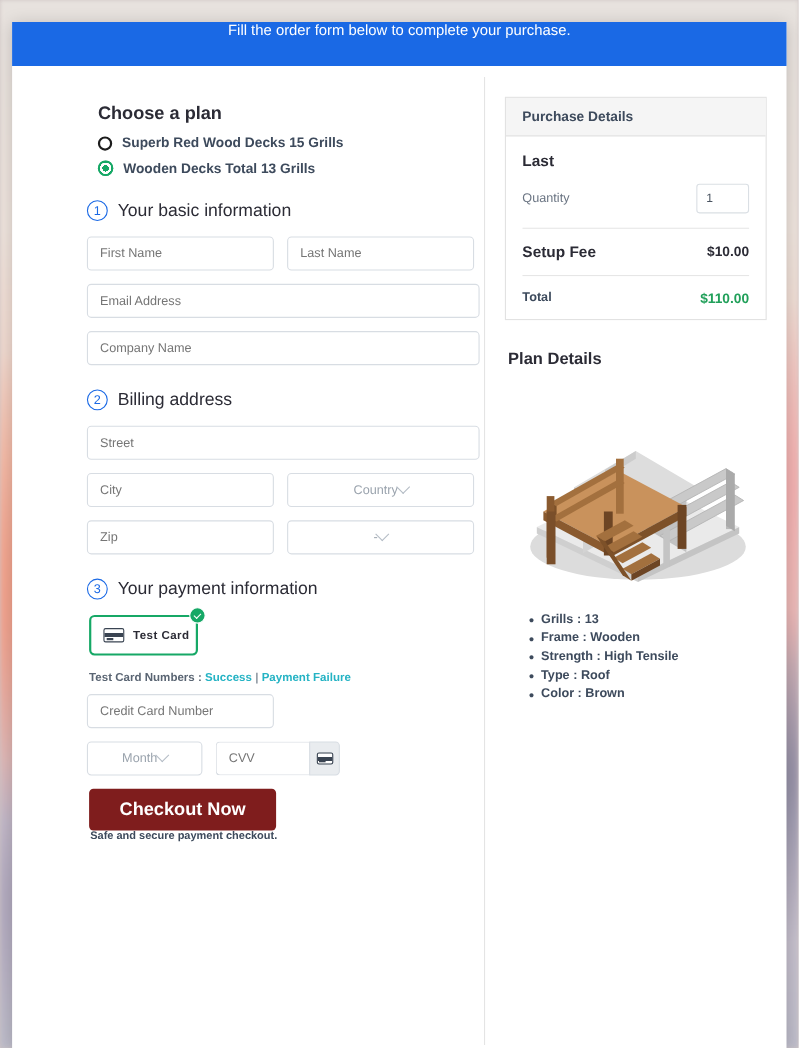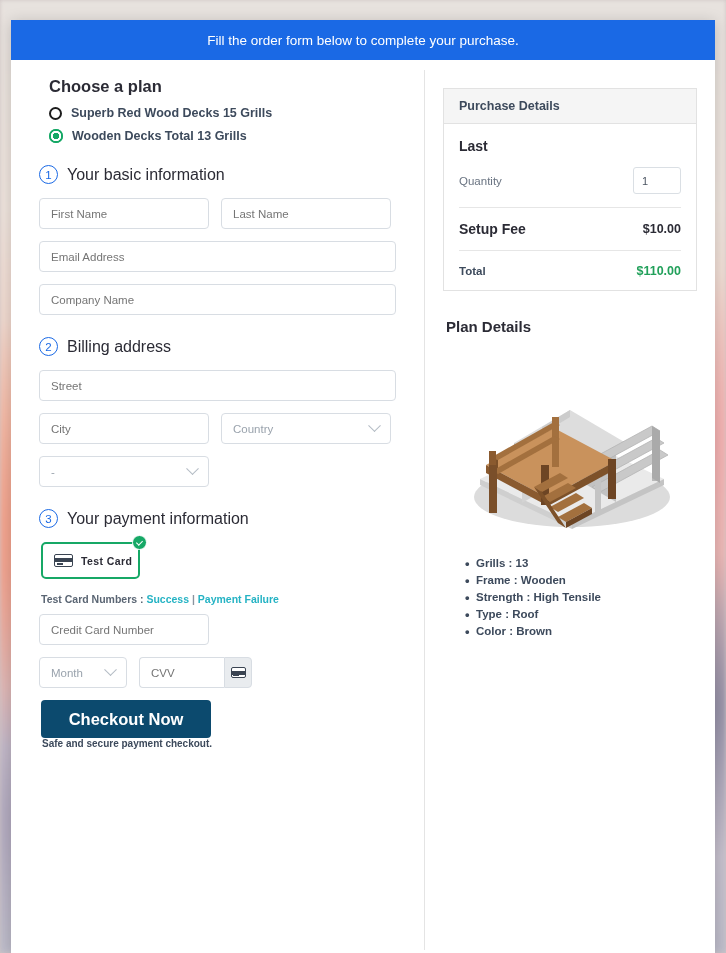--- a/index.html
+++ b/index.html
@@ -30,27 +30,27 @@
     left: 11px; top: 20px;
     width: 704px; height: 933px;
     background: #ffffff;
     box-shadow: 0 2px 14px rgba(0,0,0,0.18);
   }
 
   #banner {
     height: 40px;
     background: #1a69e5;
     color: #ffffff;
-    display: flex; align-items: center; justify-content: center;
+    display: flex; align-items: flex-start; justify-content: center;
     font-size: 13.5px;
   }
 
   #columns { display: flex; height: 893px; }
 
-  #left-col { width: 413px; padding: 17px 0 0 28px; position: relative; }
+  #left-col { width: 413px; padding: 34px 0 0 28px; position: relative; margin-left: 40px; }
   #divider { width: 1px; background: #e4e4e4; margin-top: 10px; height: 880px; }
   #right-col { width: 290px; padding: 28px 18px 0 18px; }
 
   
   .h-plan {
     font-size: 16.5px; font-weight: bold; color: #2b2b35;
     margin: 0 0 10px 10px;
   }
   .section-head {
     display: flex; align-items: center; gap: 9px;
@@ -84,21 +84,21 @@
   
   .row { display: flex; gap: 12px; margin-bottom: 12px; }
   .fld {
     height: 31px; border: 1px solid #d8dde3; border-radius: 4px;
     background: #fff; font-size: 11.5px; color: #9aa3ad;
     display: flex; align-items: center; padding: 0 11px;
     font-family: "Liberation Sans", sans-serif;
   }
   .fld.w-half { width: 170px; }
   .fld.w-full { width: 357px; }
-  .sel { justify-content: space-between; }
+  .sel { justify-content: center; }
   .chev {
     width: 9px; height: 9px; border-right: 1.4px solid #b4bcc5;
     border-bottom: 1.4px solid #b4bcc5; transform: rotate(45deg) translate(-2px,-2px);
     flex: 0 0 auto;
   }
 
   
   #card-tile-wrap { position: relative; width: 99px; margin: 4px 0 0 2px; text-align: right; }
   #card-tile {
     width: 99px; height: 37px; border: 2px solid #16a866; border-radius: 5px;
@@ -136,21 +136,21 @@
   .cvv-btn {
     width: 28px; height: 31px; border: 1px solid #d8dde3; border-radius: 0 4px 4px 0;
     background: #e9ecef; display: flex; align-items: center; justify-content: center;
   }
   .cvv-btn .card-glyph { width: 15px; height: 11px; }
 
   
   #terms { font-size: 10px; color: #3d4a5c; font-weight: bold; margin: 14px 0 12px 2px; }
   #terms a { color: #1a69e5; text-decoration: none; }
   #checkout-btn {
-    width: 170px; height: 38px; background: #0c4a6e; border: none; border-radius: 4px;
+    width: 170px; height: 38px; background: #7f1d1d; border: none; border-radius: 4px;
     color: #fff; font-size: 16.5px; font-weight: bold; cursor: pointer;
     font-family: "Liberation Sans", sans-serif; margin-left: 2px;
   }
   #secure-row {
     display: flex; align-items: center; gap: 7px;
     margin: 13px 0 11px 3px; font-size: 11px; color: #9aa3ad;
   }
   .lock {
     width: 9px; height: 7px; background: #c3c9d0; border-radius: 1px;
     position: relative; flex: 0 0 auto; margin-top: 3px;
@@ -251,20 +251,21 @@
         <input class="fld w-full" placeholder="Street" style="">
       </div>
       <div class="row">
         <input class="fld w-half" placeholder="City" style="">
         <div class="fld w-half sel">
           <span>Country</span>
           <span class="chev"></span>
         </div>
       </div>
       <div class="row">
+        <input class="fld w-half" placeholder="Zip" style="">
         <div class="fld w-half sel">
           <span>-</span>
           <span class="chev"></span>
         </div>
       </div>
 
       
       <div class="section-head">
         <span class="step-circle">3</span>
         <span class="section-title">Your payment information</span>
@@ -283,21 +284,21 @@
         <a href="#">Success</a>
         <span class="muted-sep">|</span>
         <a href="#">Payment Failure</a>
       </div>
 
       <div class="row">
         <input class="fld w-half" placeholder="Credit Card Number" style="">
       </div>
 
       <div class="row">
-        <div class="fld sel" style="width:88px">
+        <div class="fld sel" style="width:105px">
           <span>Month</span>
           <span class="chev"></span>
         </div>
         <div class="cvv-group">
           <input class="fld" placeholder="CVV" style="">
           <div class="cvv-btn">
             <span class="card-glyph"></span>
           </div>
         </div>
       </div>

